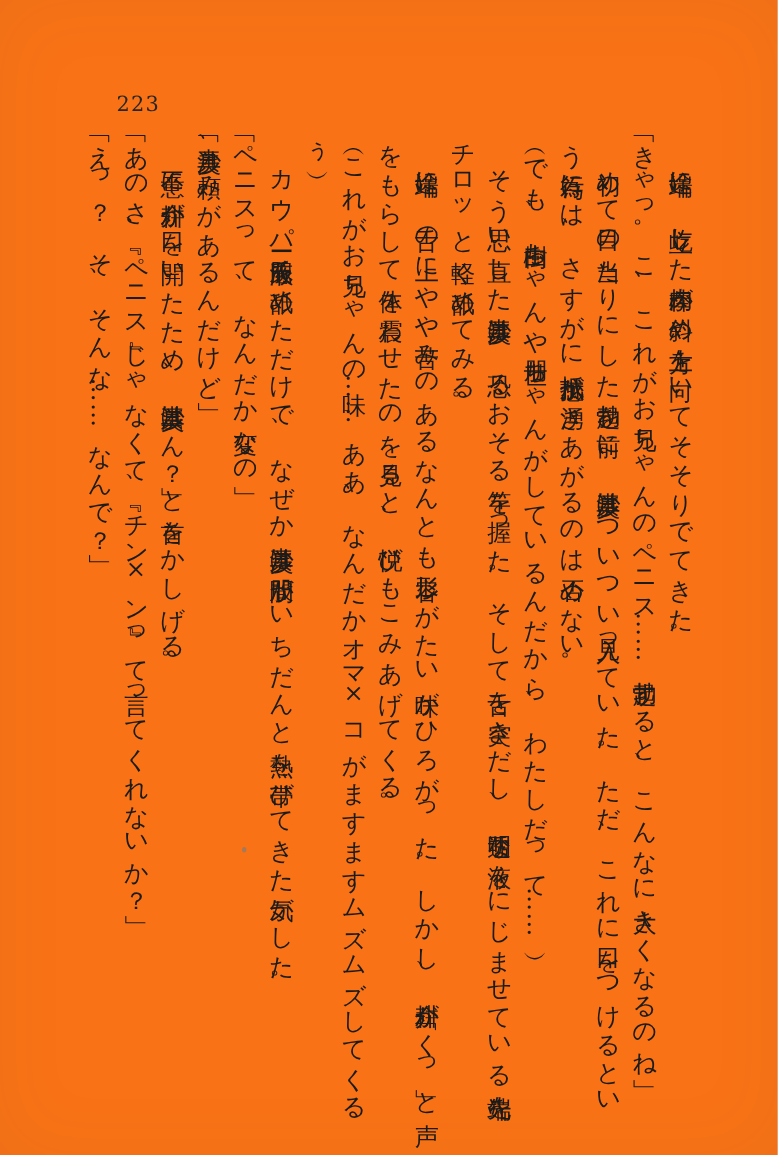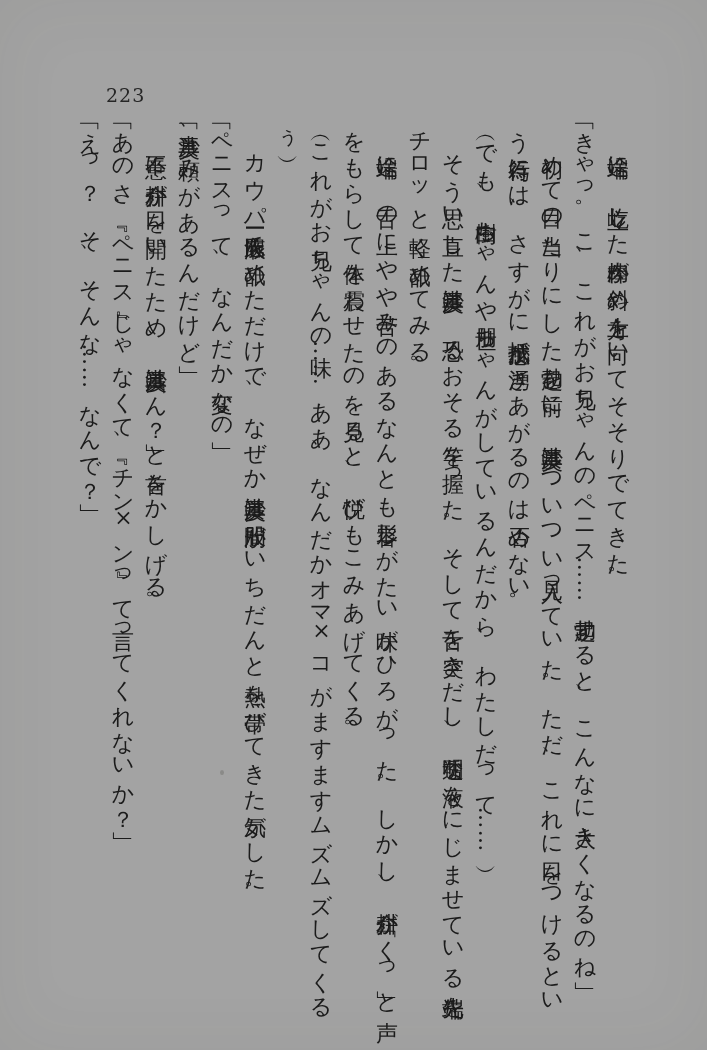--- a/index.html
+++ b/index.html
@@ -5,21 +5,21 @@
   html, body {
     margin: 0;
     padding: 0;
     background: #d9d9d6;
   }
   .page {
     position: relative;
     width: 707px;
     height: 1050px;
     margin: 0 auto;
-    background: #a3a3a3;
+    background: #f97316;
     overflow: hidden;
     font-family: "DejaVu Serif", "Liberation Serif", serif;
   }
   
   .page::after {
     content: "";
     position: absolute;
     inset: 0;
     box-shadow: inset 0 0 70px rgba(60,60,55,0.06);
     pointer-events: none;

